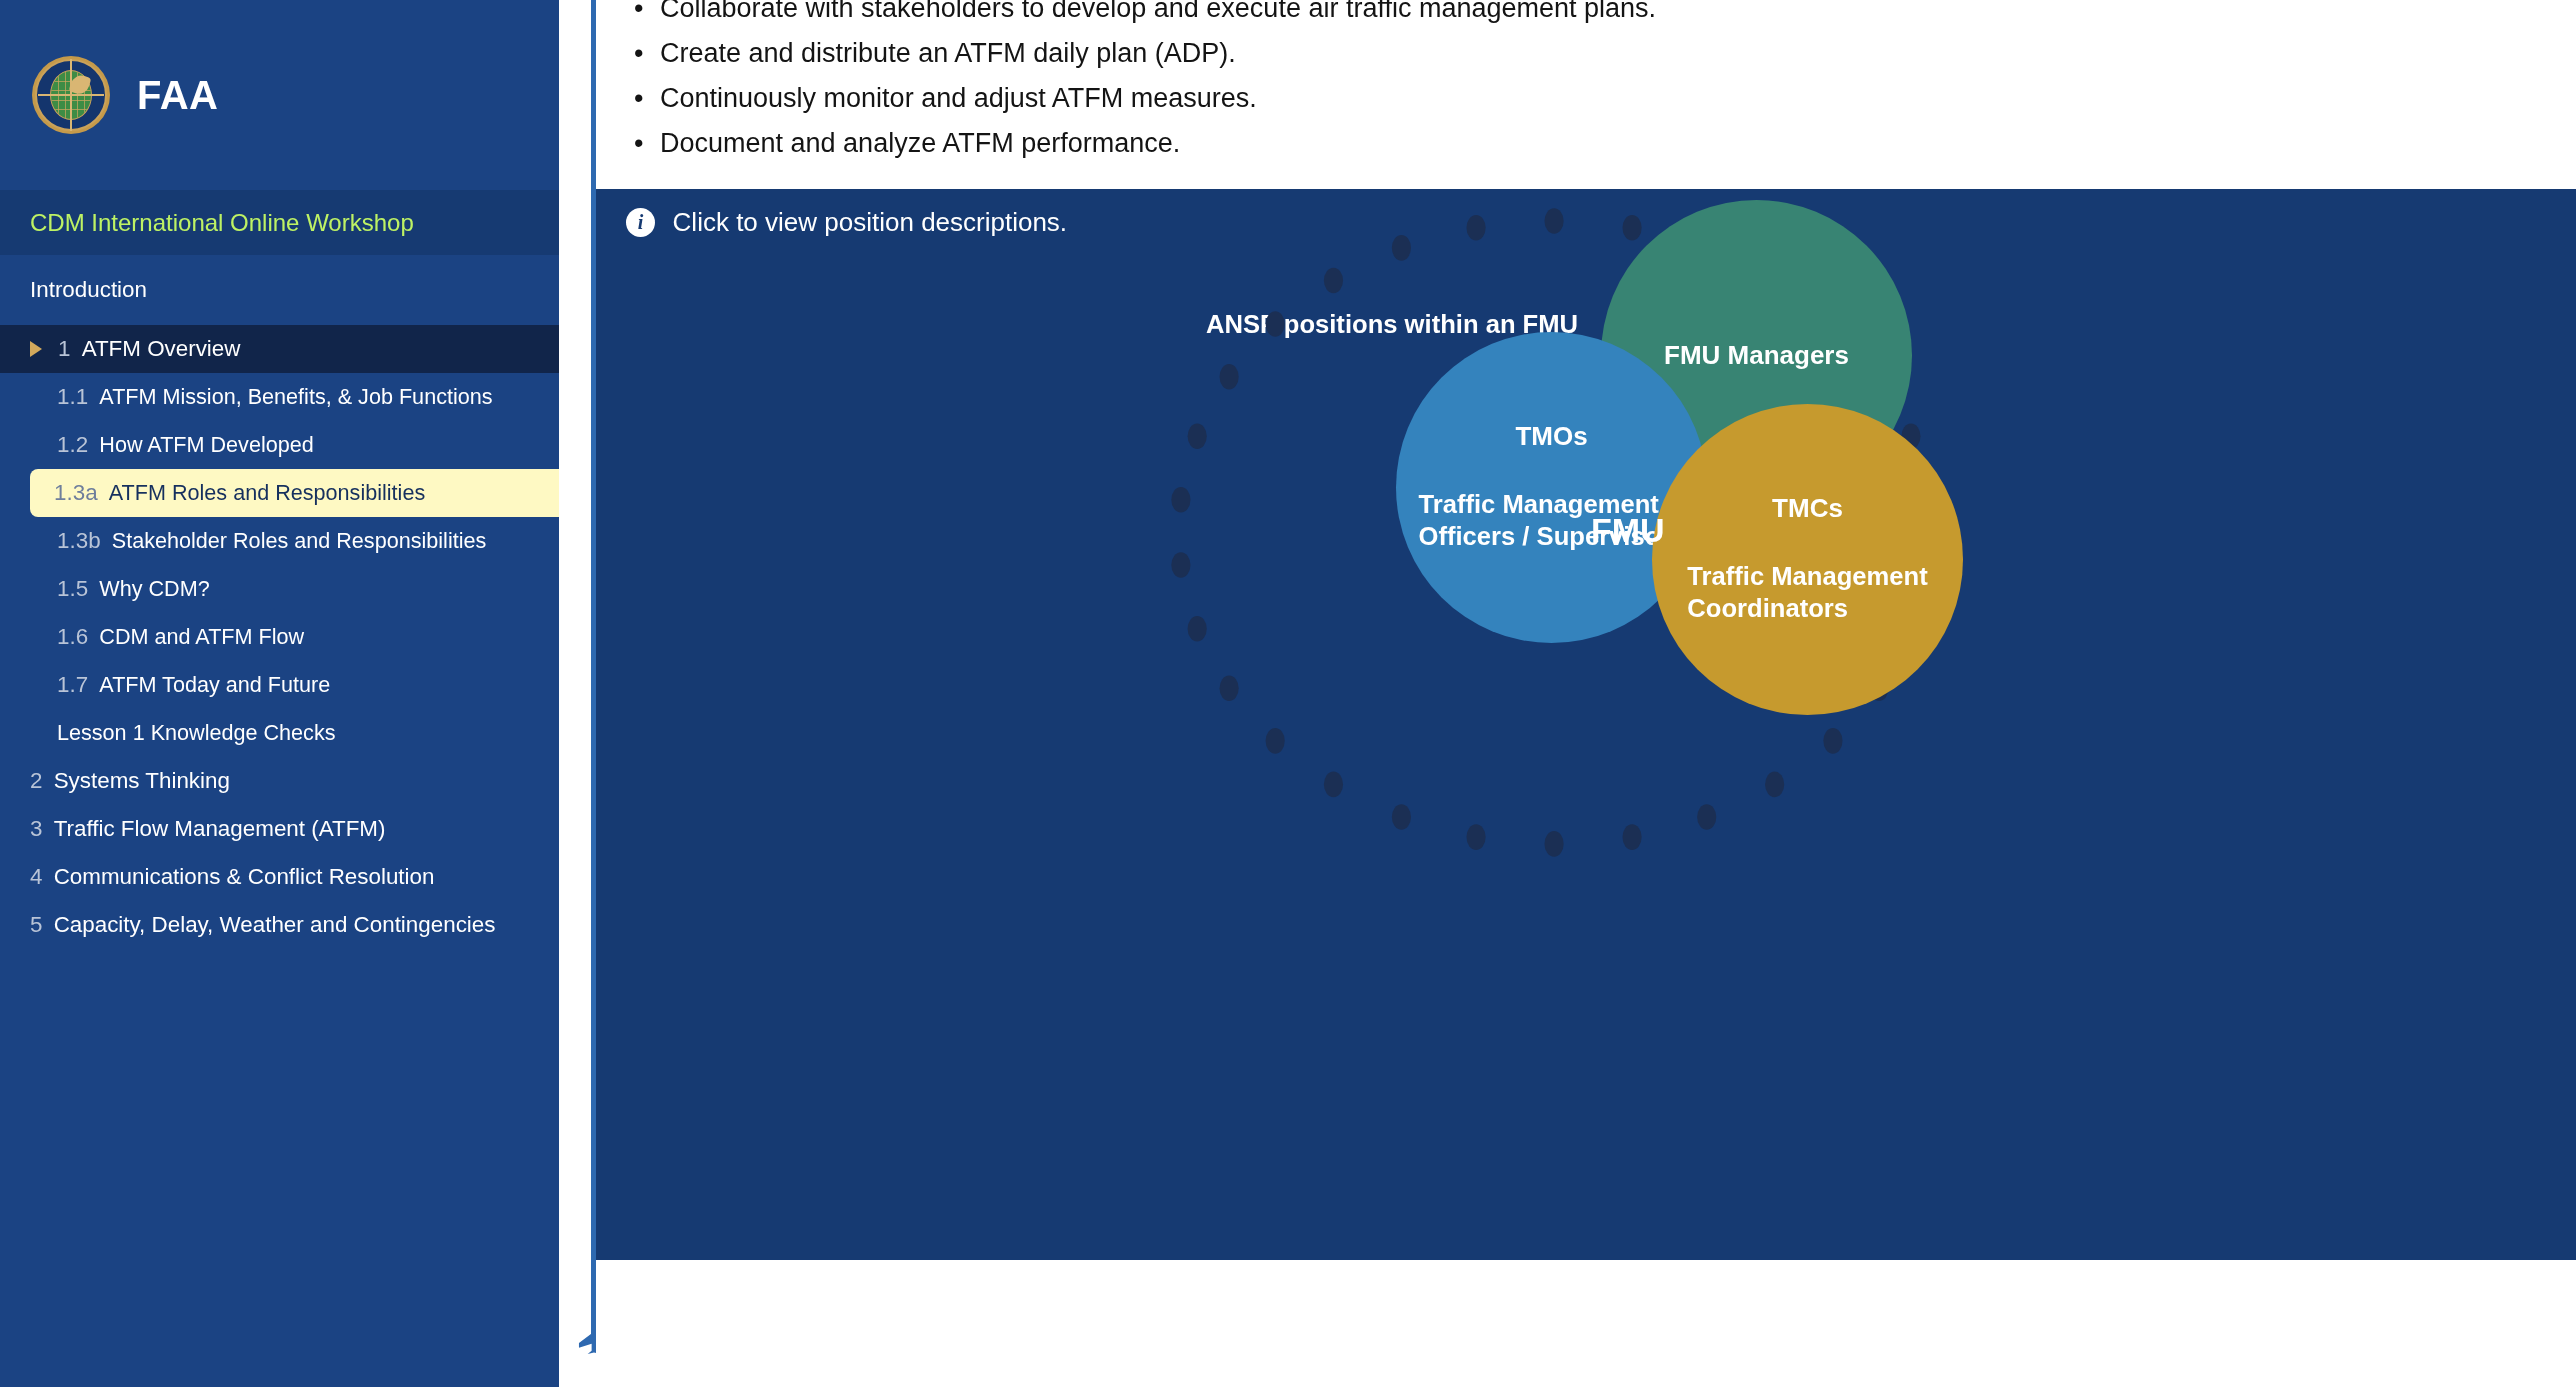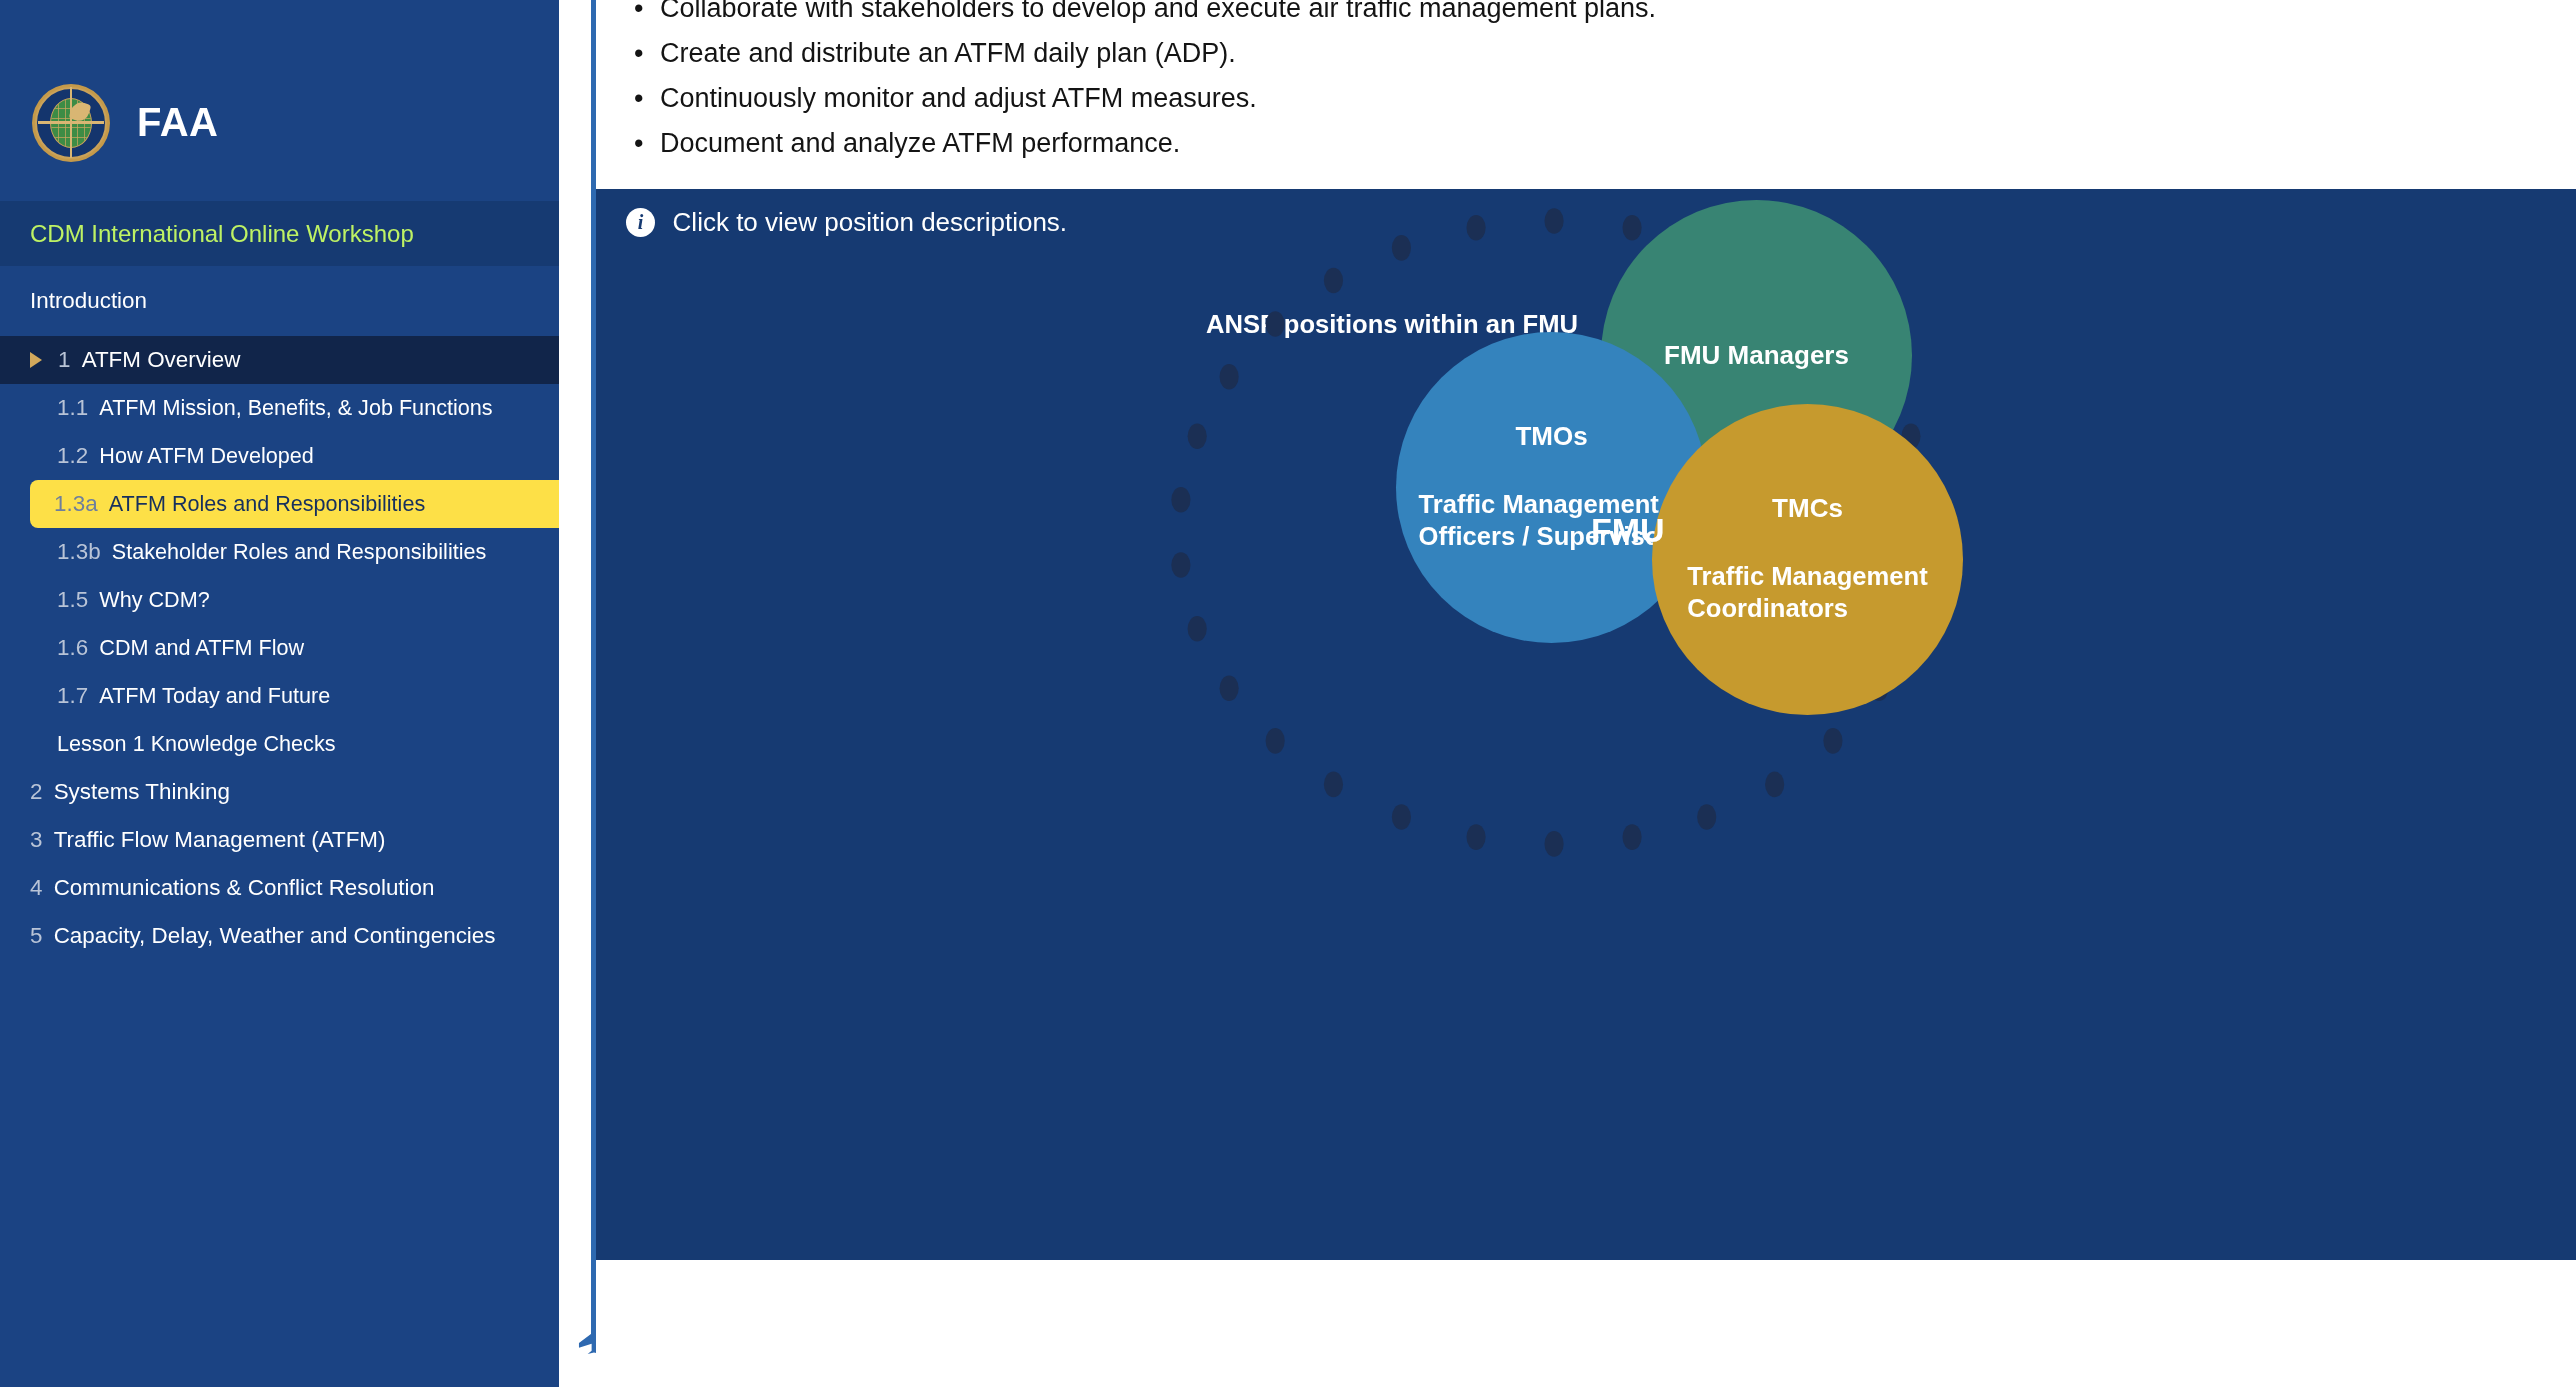--- a/index.html
+++ b/index.html
@@ -14,27 +14,26 @@
   
   #sidebar {
     position: absolute;
     left: 0; top: 0;
     width: 559px;
     height: 1388px;
     background: #1b4383;
     overflow: hidden;
   }
   #sidebar-header {
-    height: 157px;
+    height: 190px;
     background: #1b4383;
     display: flex;
     align-items: center;
     padding-left: 32px;
     gap: 27px;
-    margin-top: 44px;
   }
   .faa-seal {
     width: 78px; height: 78px;
     border-radius: 50%;
     background: #c59a4a;
     display: flex; align-items: center; justify-content: center;
     position: relative;
     flex: none;
   }
   .faa-seal .ring {
@@ -115,21 +114,21 @@
     padding-left: 30px;
   }
   .nav-item.expanded .caret {
     width: 0; height: 0;
     border-left: 12px solid #d2a95c;
     border-top: 8px solid transparent;
     border-bottom: 8px solid transparent;
     margin-right: 16px;
   }
   .nav-item.active {
-    background: #fde047;
+    background: #fef9c3;
     color: #16305e;
     margin-left: 30px;
     padding-left: 24px;
     border-radius: 8px 0 0 8px;
     width: calc(100% - 30px);
   }
   .nav-item.active .num { color: #6f7f9c; }
   #intro-row { min-height: 70px; }
 
   

